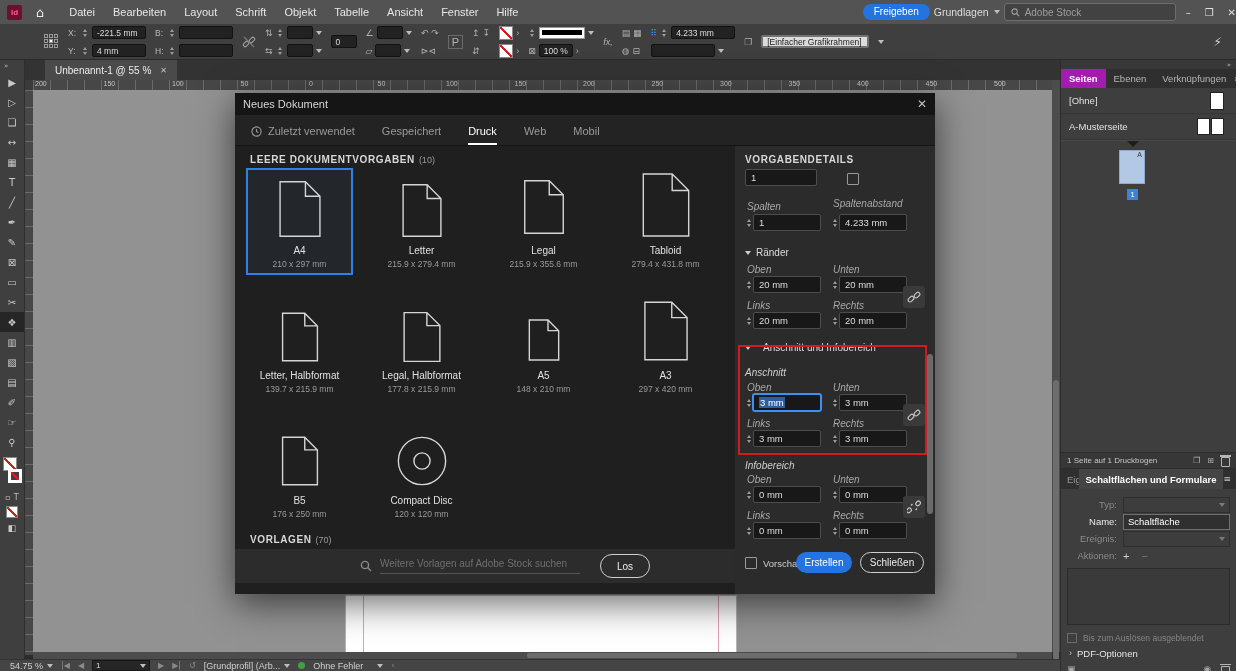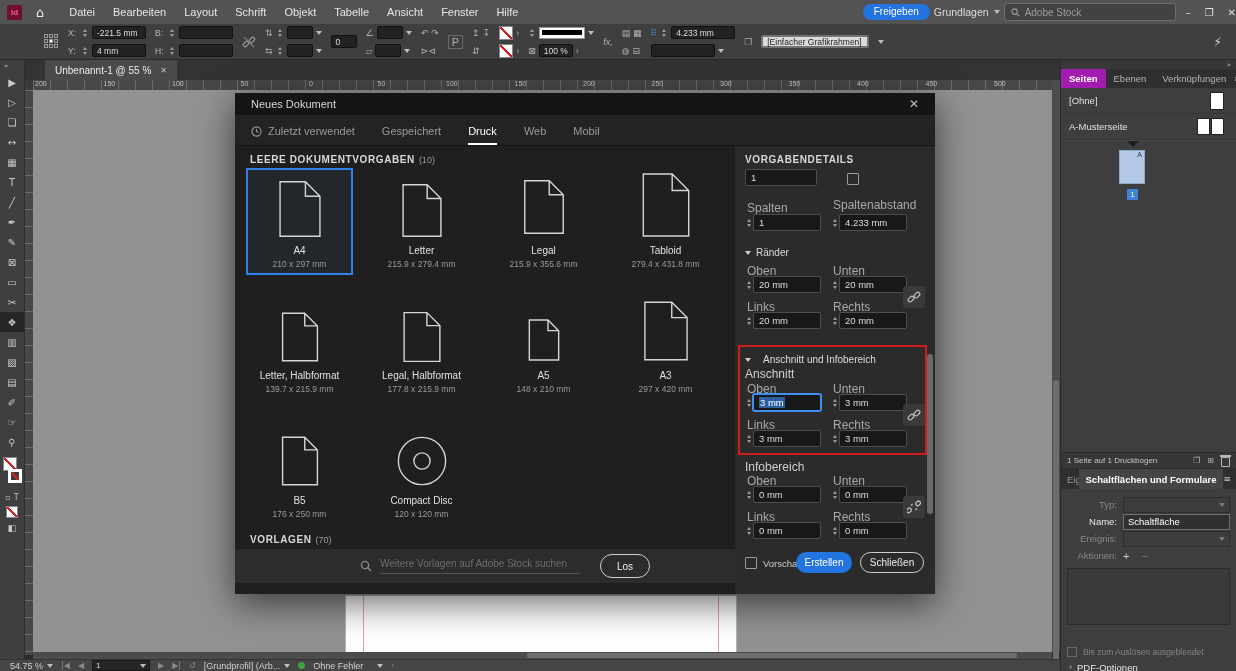--- a/index.html
+++ b/index.html
@@ -132,21 +132,21 @@
   .listbox{margin:4px 6px 0 6px;height:55px;background:#3a3a3a;border:1px solid #2b2b2b;}
   .cbsmall{width:8px;height:8px;border:1px solid #6b6b6b;background:transparent;flex:none;}
   .pdfrow{display:flex;align-items:center;gap:5px;padding:0 8px;height:16px;color:#e5e5e5;font-size:9.5px;}
   .dicons{display:flex;align-items:center;padding:0 6px;height:16px;color:#a8a8a8;font-size:9px;}
   .dicons .right{margin-left:auto;display:flex;gap:10px;align-items:center;}
 
   
   .dialog{left:235px;top:93px;width:700px;height:500px;background:#1f1f1f;
           box-shadow:0 10px 34px rgba(0,0,0,.6);}
   .dtitle{height:22px;background:#151515;display:flex;align-items:center;color:#d6d6d6;font-size:11px;
-          padding:0 16px;}
+          padding:0 8px;}
   .dtitle .x{margin-left:auto;color:#c0c0c0;font-size:12px;}
   .dtabs{height:30px;background:#232323;border-bottom:1px solid #151515;display:flex;align-items:flex-end;
          gap:27px;padding-left:16px;font-size:11px;color:#9a9a9a;}
   .dtab{padding-bottom:8px;display:flex;align-items:center;gap:6px;}
   .dtab.act{color:#fff;border-bottom:2px solid #fff;padding-bottom:6px;}
   .dbody{position:relative;height:448px;display:flex;}
   .dleft{position:relative;width:500px;background:#1f1f1f;}
   .seghdr{position:absolute;left:15px;font-size:10px;letter-spacing:.6px;color:#d8d8d8;font-weight:bold;}
   .seghdr small{color:#9a9a9a;font-weight:normal;letter-spacing:0;margin-left:4px;font-size:9px;}
   .tiles{position:absolute;left:11px;top:22px;display:grid;grid-template-columns:repeat(4,107px);
@@ -155,21 +155,21 @@
   .tile.sel{outline:2px solid #2f80e8;outline-offset:-2px;background:#23262b;}
   .tname{font-size:10px;color:#e0e0e0;margin-top:7px;text-align:center;}
   .tsize{font-size:8.5px;color:#9a9a9a;margin-top:3px;}
   .searchstrip{position:absolute;left:0;top:403px;width:500px;height:34px;background:#2c2c2c;
                display:flex;align-items:center;}
   .searchgrp{display:flex;align-items:center;margin-left:125px;gap:8px;}
   .phline{width:200px;border-bottom:1px solid #555;color:#6f6f6f;font-size:10px;padding-bottom:4px;}
   .lospill{width:48px;height:22px;border:1.5px solid #cfcfcf;border-radius:12px;color:#eee;font-size:10px;
            display:flex;align-items:center;justify-content:center;margin-left:12px;}
   .dright{position:relative;width:200px;background:#2b2b2b;}
-  .plab{position:absolute;font-size:12px;color:#a8a8a8;}
+  .plab{position:absolute;font-size:10px;color:#a8a8a8;font-style:italic;}
   .sech{position:absolute;font-size:10px;color:#dcdcdc;display:flex;align-items:center;gap:5px;}
   .sech .chev{border-top-color:#cfcfcf;}
   .fld{position:absolute;display:flex;align-items:center;height:17px;width:76px;}
   .fbox{flex:1;height:17px;background:#181818;border:1px solid #4d4d4d;border-radius:2px;color:#ddd;
         font-size:9.5px;display:flex;align-items:center;padding-left:5px;box-sizing:border-box;}
   .fld.focus .fbox{border-color:#3f8ef2;box-shadow:0 0 0 1px #3f8ef2;}
   .fld.focus .fbox span{background:#2d5f9e;color:#fff;padding:0 1px;}
   .plainbox{position:absolute;width:72px;height:17px;background:#181818;border:1px solid #4d4d4d;border-radius:2px;
             color:#ddd;font-size:9.5px;display:flex;align-items:center;padding-left:5px;box-sizing:border-box;}
   .cbx{position:absolute;width:10px;height:10px;border:1px solid #9a9a9a;border-radius:1px;}
@@ -629,21 +629,21 @@
         <svg width="14" height="14" viewBox="0 0 14 14">
             <g fill="none" stroke="#c5c5c5" stroke-width="1.2">
               <rect x="0.8" y="7.2" width="6.4" height="3.8" rx="1.9" transform="rotate(-45 4 9.1)"></rect>
               <rect x="6.8" y="3.2" width="6.4" height="3.8" rx="1.9" transform="rotate(-45 10 5.1)"></rect>
             </g>
           </svg>
       </div>
 
       <div class="redbox"></div>
 
-      <div class="sech" style="left:10px;top:208px;gap:12px;">
+      <div class="sech" style="left:10px;top:196px;gap:12px;">
           <i class="chev"></i>
           <span>Anschnitt und Infobereich</span>
         </div>
       <div class="plab" style="left:10px;top:221px;color:#cfcfcf;">Anschnitt</div>
       <div class="plab" style="left:12px;top:236px;">Oben</div>
       <div class="plab" style="left:98px;top:236px;">Unten</div>
       <div class="fld focus" style="left:10px;top:248px;">
           <span class="spin">
             <i class="up"></i>
             <i class="dn"></i>
@@ -794,21 +794,21 @@
     <span class="drop">
         <i class="chev"></i>
       </span>
   </div>
   <div class="brow">
     <span class="lab">Aktionen:</span>
     <span style="color:#d0d0d0;font-size:11px;margin-right:12px;">+</span>
     <span style="color:#7a7a7a;font-size:11px;">−</span>
   </div>
   <div class="listbox"></div>
-  <div class="brow" style="margin-top:20px;height:14px;">
+  <div class="brow" style="margin-top:6px;height:14px;">
     <span class="cbsmall"></span>
     <span style="color:#858585;font-size:8.5px;margin-left:6px;">Bis zum Auslösen ausgeblendet</span>
   </div>
   <div class="pdfrow">
     <span style="color:#c5c5c5;font-size:9px;">›</span>
     <span>PDF-Optionen</span>
   </div>
   <div class="dicons">
     <span class="ico">▣</span>
     <span class="right">

